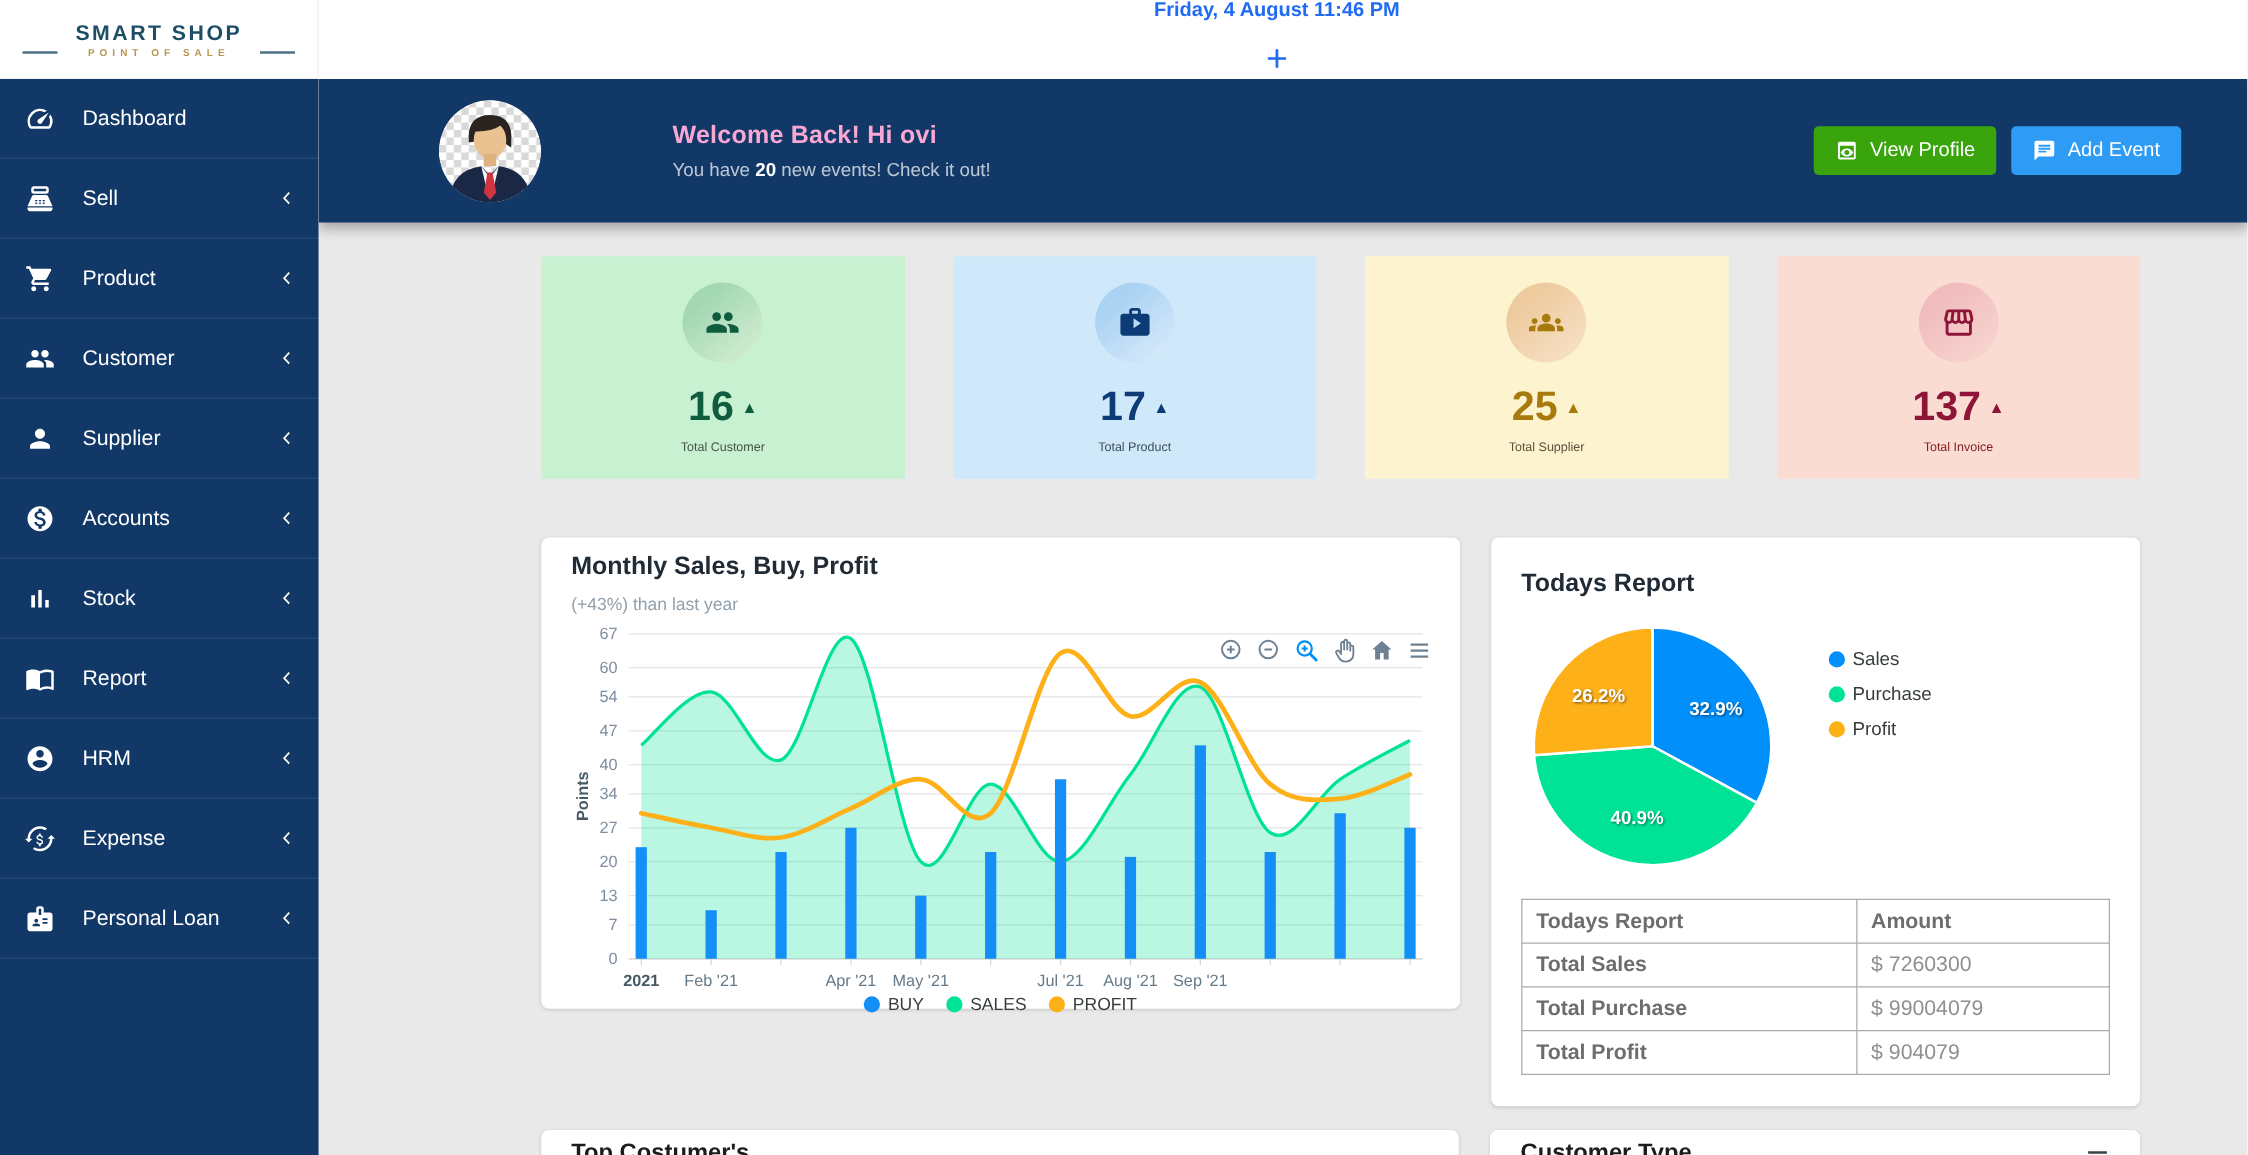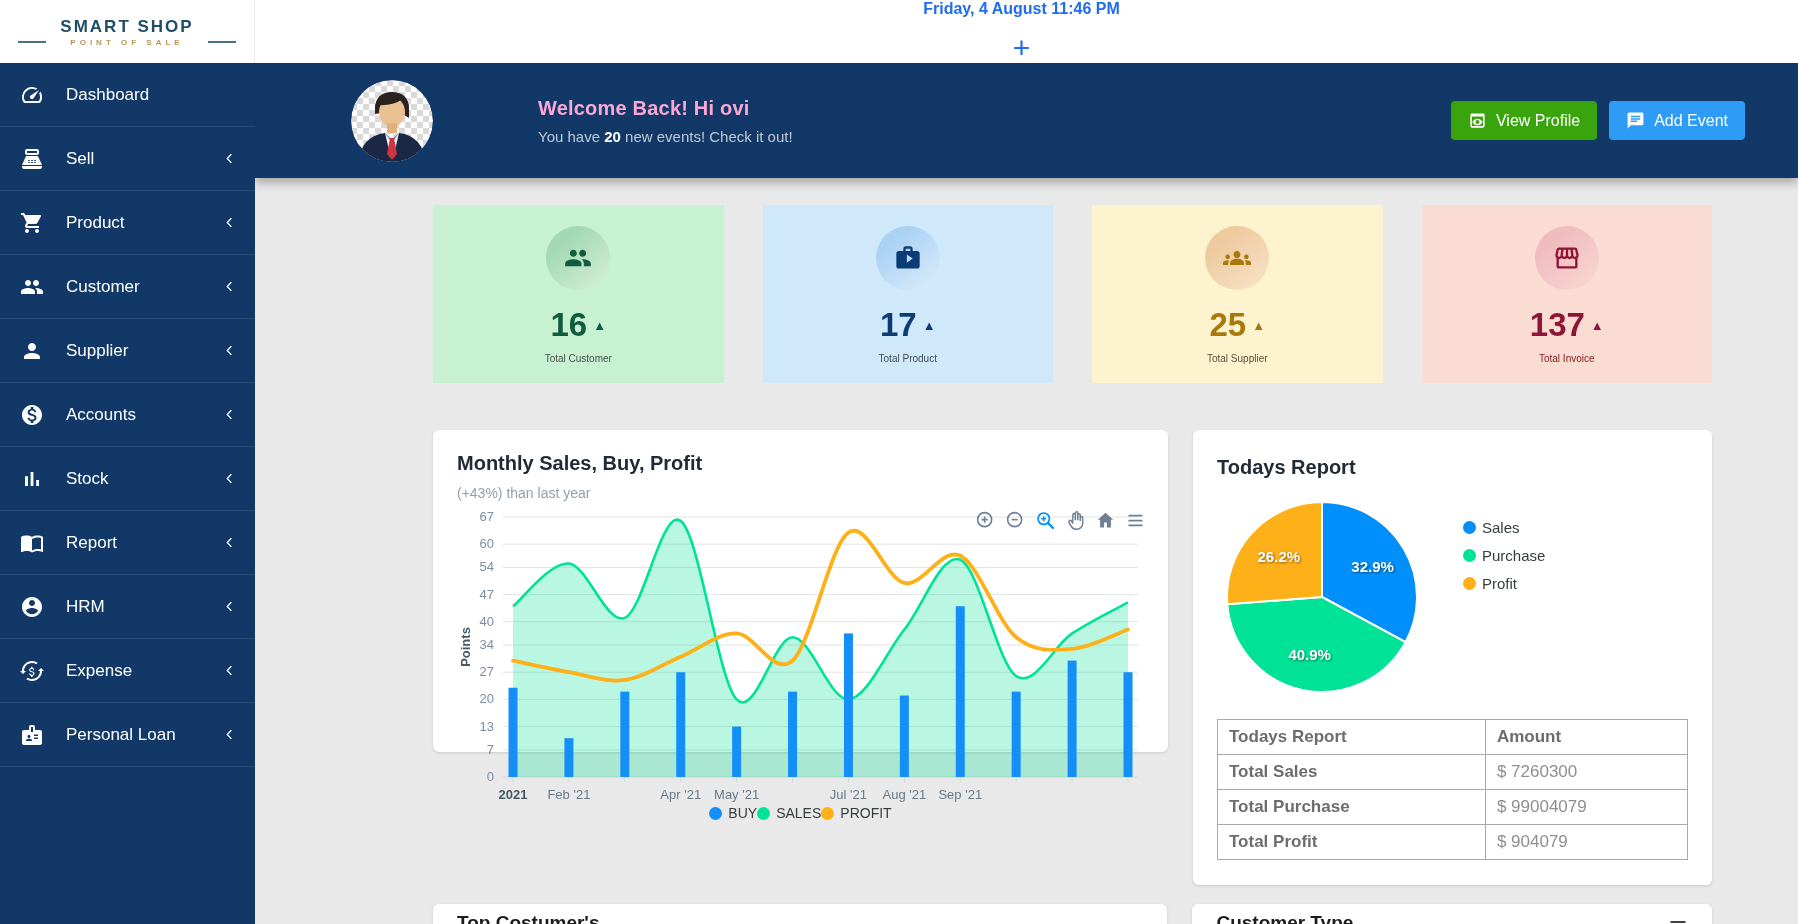--- a/index.html
+++ b/index.html
@@ -58,27 +58,27 @@
     align-items:center; justify-content:center; }
   .stat-circle svg { width:28px; height:28px; }
   .stat-num { margin-top:16px; font-size:33px; font-weight:bold; display:flex;
     align-items:center; gap:6px; }
   .stat-caret { font-size:13px; }
   .stat-label { margin-top:9px; font-size:10px; }
 
   
   .charts-row { display:flex; gap:25px; margin-top:47px; }
   .card { background:#fff; border-radius:6px; box-shadow:0 1px 3px rgba(0,0,0,0.14); }
-  .chart-card { width:735px; height:322px; padding:22px 24px; position:relative; }
+  .chart-card { width:735px; height:377px; padding:12px 24px; position:relative; }
   .card h3 { font-size:20px; font-weight:bold; color:#212b36; }
   .chart-sub { margin-top:10px; font-size:14px; color:#91a0ab; }
   .chart-toolbar { position:absolute; top:80px; right:22px; display:flex; gap:9px; align-items:center; }
   .chart-toolbar svg { width:21px; height:21px; cursor:pointer; }
   #main-chart { margin-top:6px; display:block; }
-  .chart-legend { display:flex; justify-content:center; margin-top:0px; }
+  .chart-legend { display:flex; justify-content:center; gap:18px; margin-top:0px; }
   .legend-item { display:flex; align-items:center; gap:6px; cursor:pointer; }
   .legend-dot { width:13px; height:13px; border-radius:50%; }
   .legend-label { font-size:14px; color:#373d3f; }
 
   .report-card { width:520px; height:455px; padding:26px 24px; }
   .pie-wrap { display:flex; margin-top:18px; }
   #pie-legend { margin-left:28px; margin-top:22px; display:flex; flex-direction:column; gap:11px; }
   #pie-legend .legend-label { font-size:15px; }
   .report-table { width:100%; margin-top:22px; border-collapse:collapse; }
   .report-table th, .report-table td { border:1px solid #aaaaaa; padding:7px 11px;

